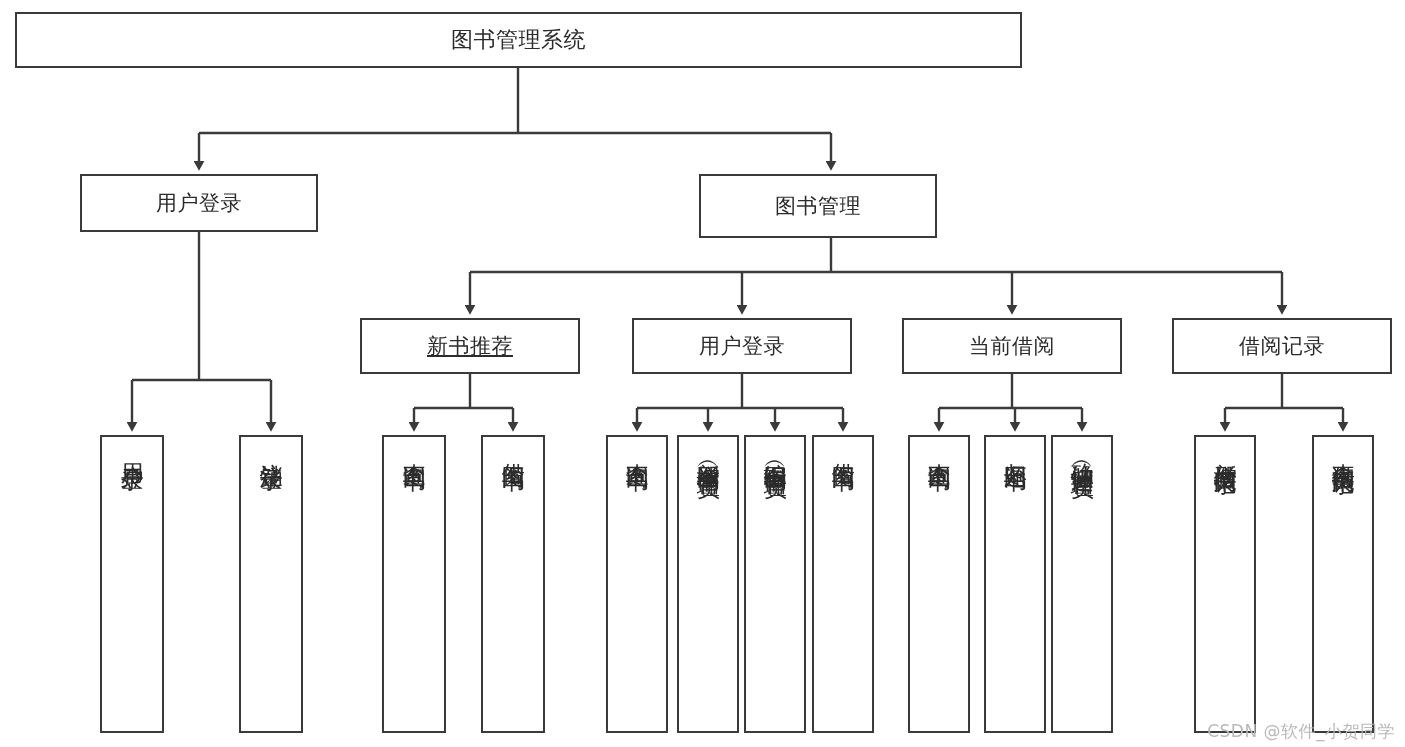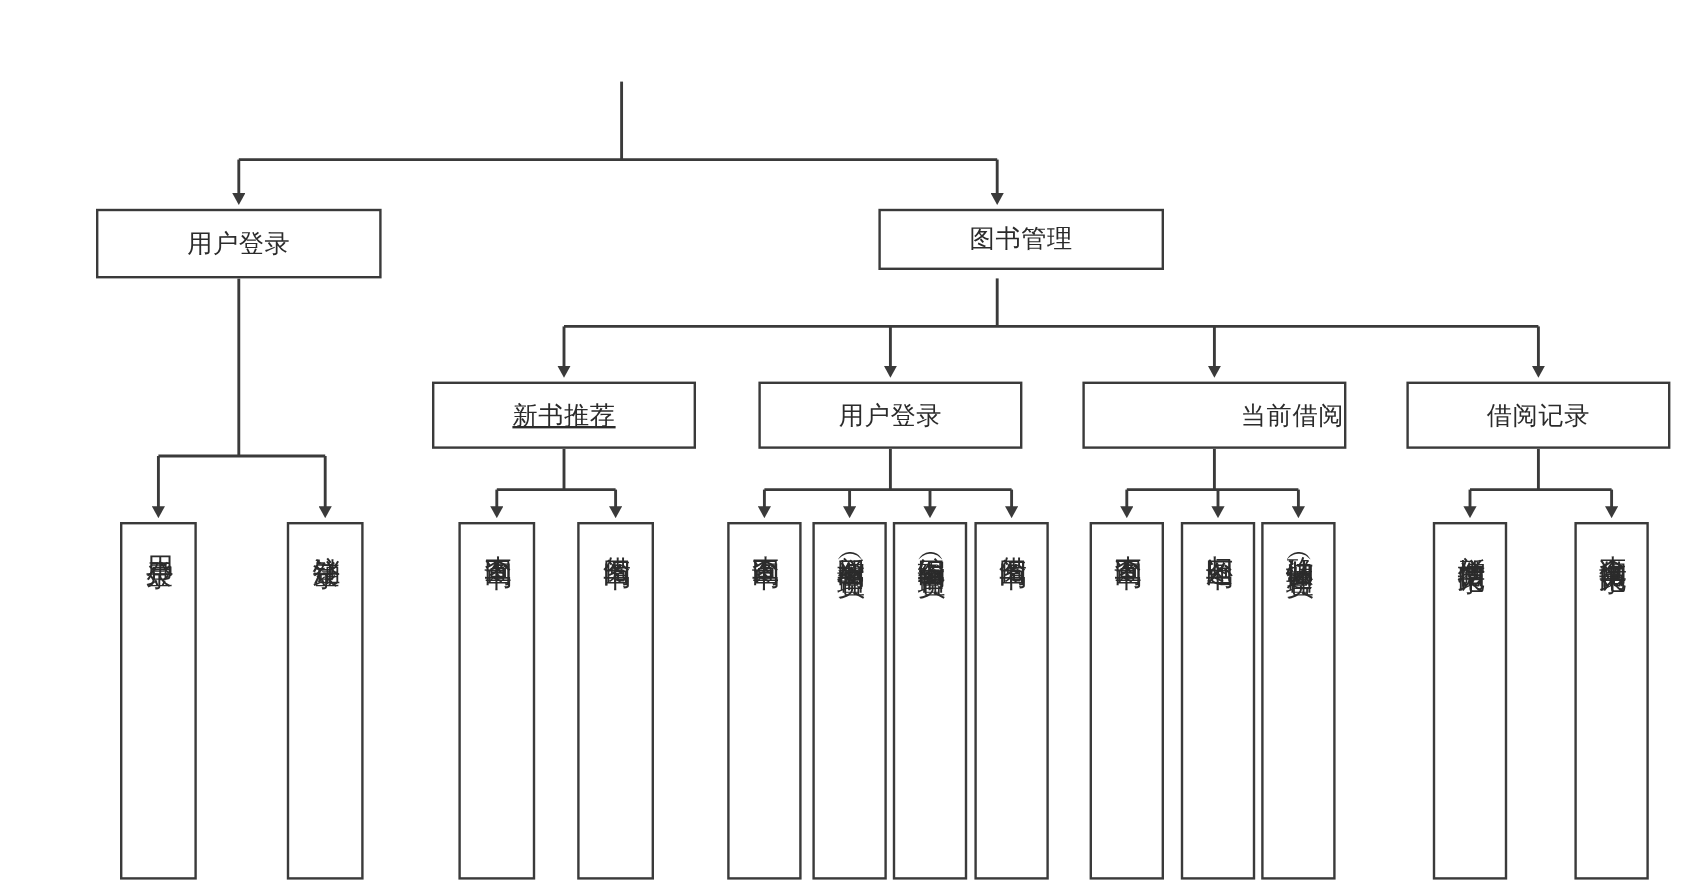--- a/index.html
+++ b/index.html
@@ -112,35 +112,38 @@
       <path d="M1015,408 L1015,423" marker-end="url(#arrowhead)"></path>
       <path d="M1082,408 L1082,423" marker-end="url(#arrowhead)"></path>
 
       <path d="M1282,374 L1282,408"></path>
       <path d="M1225,408 L1343,408"></path>
       <path d="M1225,408 L1225,423" marker-end="url(#arrowhead)"></path>
       <path d="M1343,408 L1343,423" marker-end="url(#arrowhead)"></path>
     </g>
   </svg>
 
+  <div class="node horiz root" style="left:15px;top:12px;width:1007px;height:56px;">
+    <span class="lbl">图书管理系统</span>
+  </div>
 
   <div class="node horiz" style="left:80px;top:174px;width:238px;height:58px;">
     <span class="lbl">用户登录</span>
   </div>
-  <div class="node horiz" style="left:732px;top:174px;width:238px;height:51px;justify-content:center;">
+  <div class="node horiz" style="left:699px;top:174px;width:238px;height:64px;justify-content:center;">
     <span class="lbl">图书管理</span>
   </div>
 
   <div class="node horiz" style="left:360px;top:318px;width:220px;height:56px;text-decoration:underline;">
     <span class="lbl">新书推荐</span>
   </div>
   <div class="node horiz" style="left:632px;top:318px;width:220px;height:56px;">
     <span class="lbl">用户登录</span>
   </div>
-  <div class="node horiz" style="left:902px;top:318px;width:220px;height:56px;justify-content:flex-end;">
+  <div class="node horiz" style="left:902px;top:318px;width:220px;height:56px;">
     <span class="lbl">当前借阅</span>
   </div>
   <div class="node horiz" style="left:1172px;top:318px;width:220px;height:56px;">
     <span class="lbl">借阅记录</span>
   </div>
 
   <div class="node vert" style="left:100px;top:435px;width:64px;height:298px;">
     <span class="lbl">用户登录</span>
   </div>
   <div class="node vert" style="left:239px;top:435px;width:64px;height:298px;">
@@ -173,14 +176,15 @@
   <div class="node vert" style="left:1051px;top:435px;width:62px;height:298px;">
     <span class="lbl">确认归还（管理员）</span>
   </div>
   <div class="node vert" style="left:1194px;top:435px;width:62px;height:298px;">
     <span class="lbl">新增借阅记录</span>
   </div>
   <div class="node vert" style="left:1312px;top:435px;width:62px;height:298px;">
     <span class="lbl">查询借阅记录</span>
   </div>
 
+  <div class="watermark">CSDN @软件_小贺同学</div>
 
 </div>
 
 </body></html>

